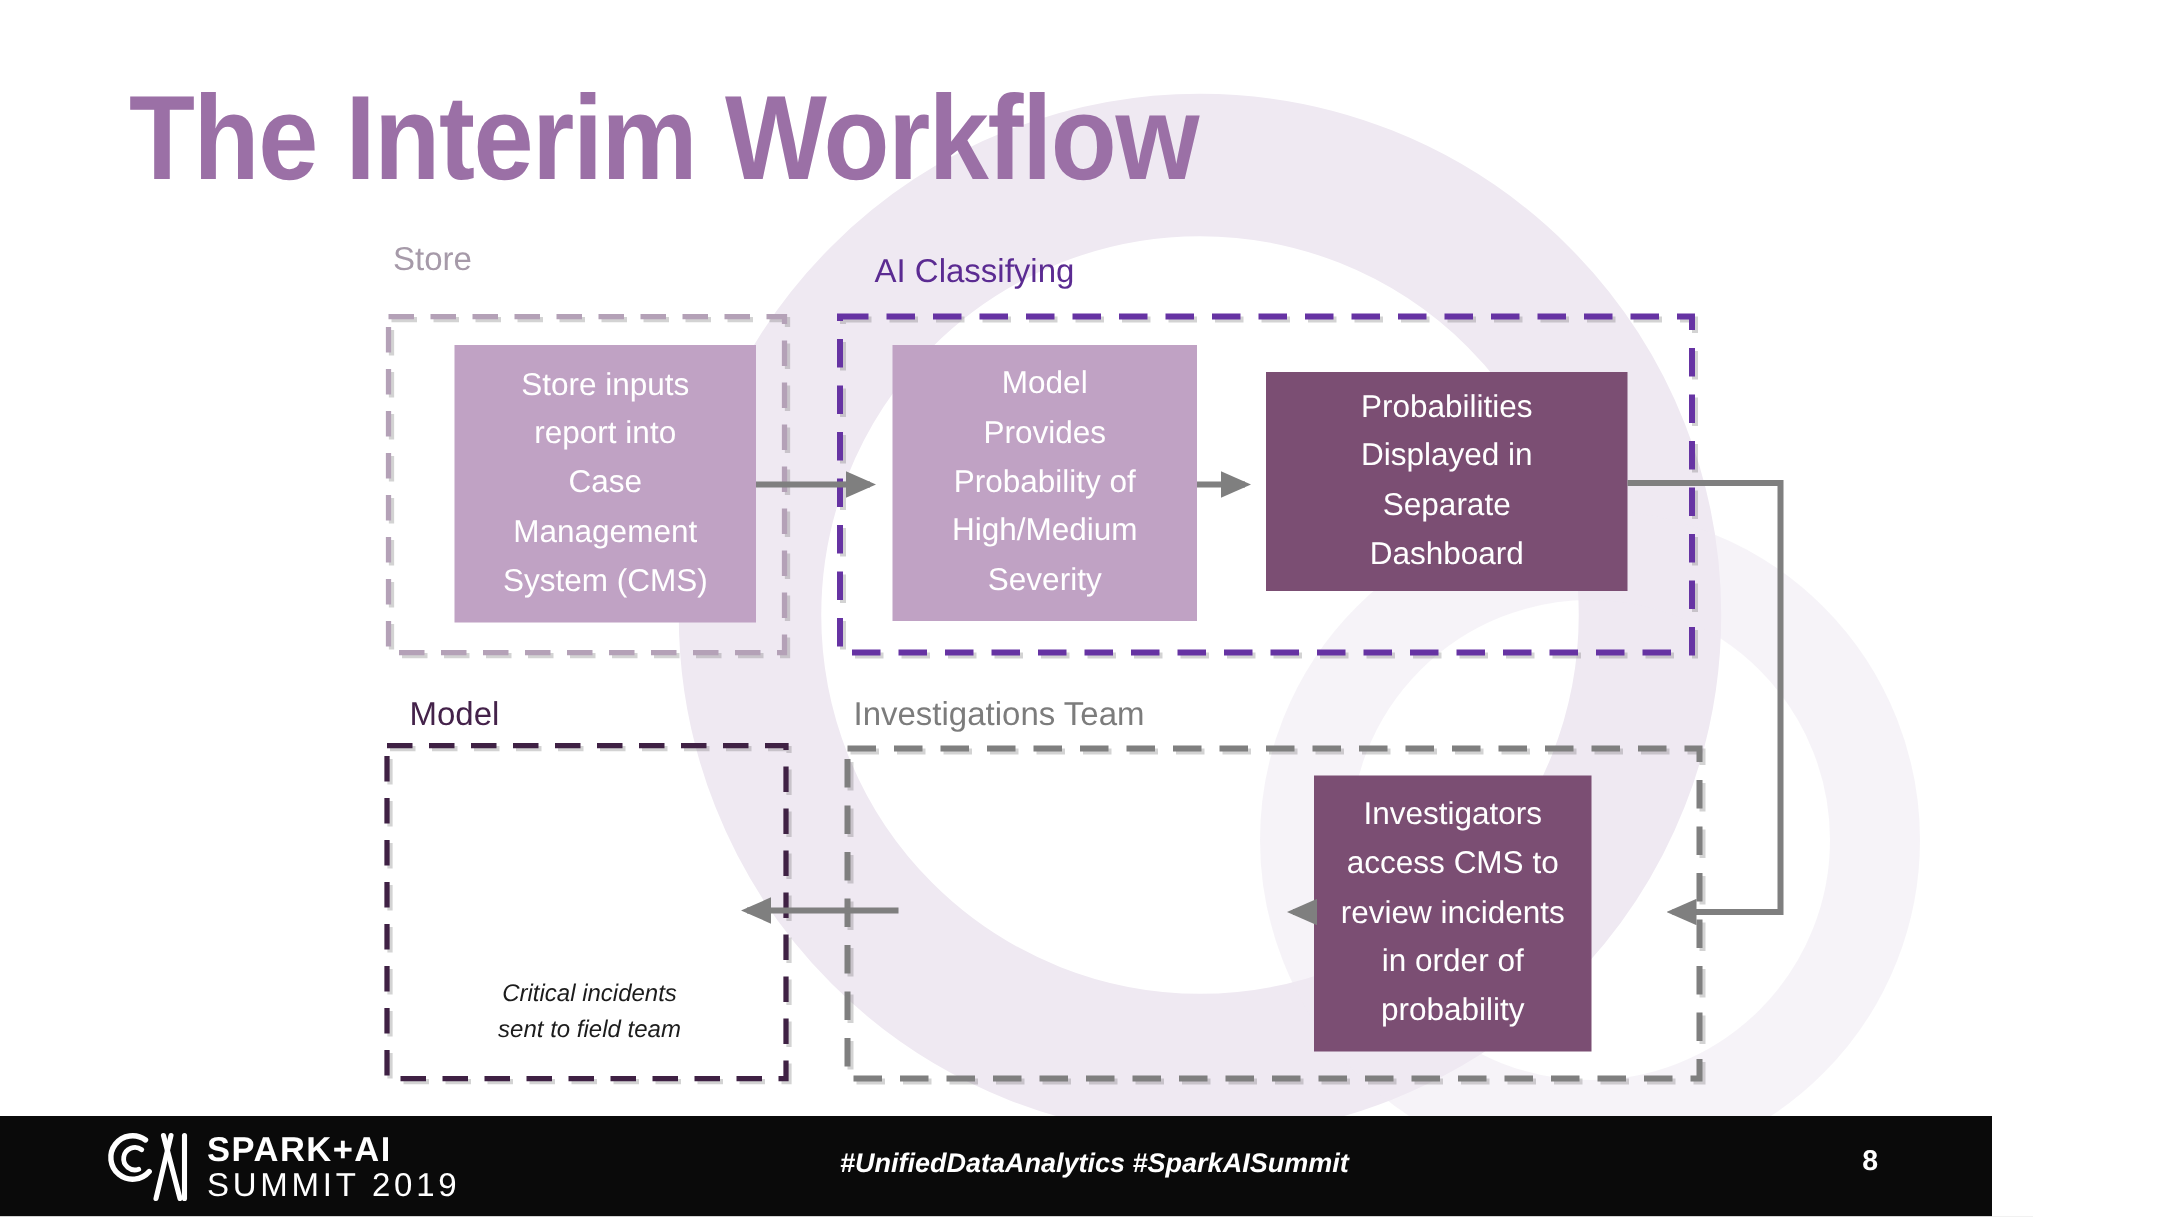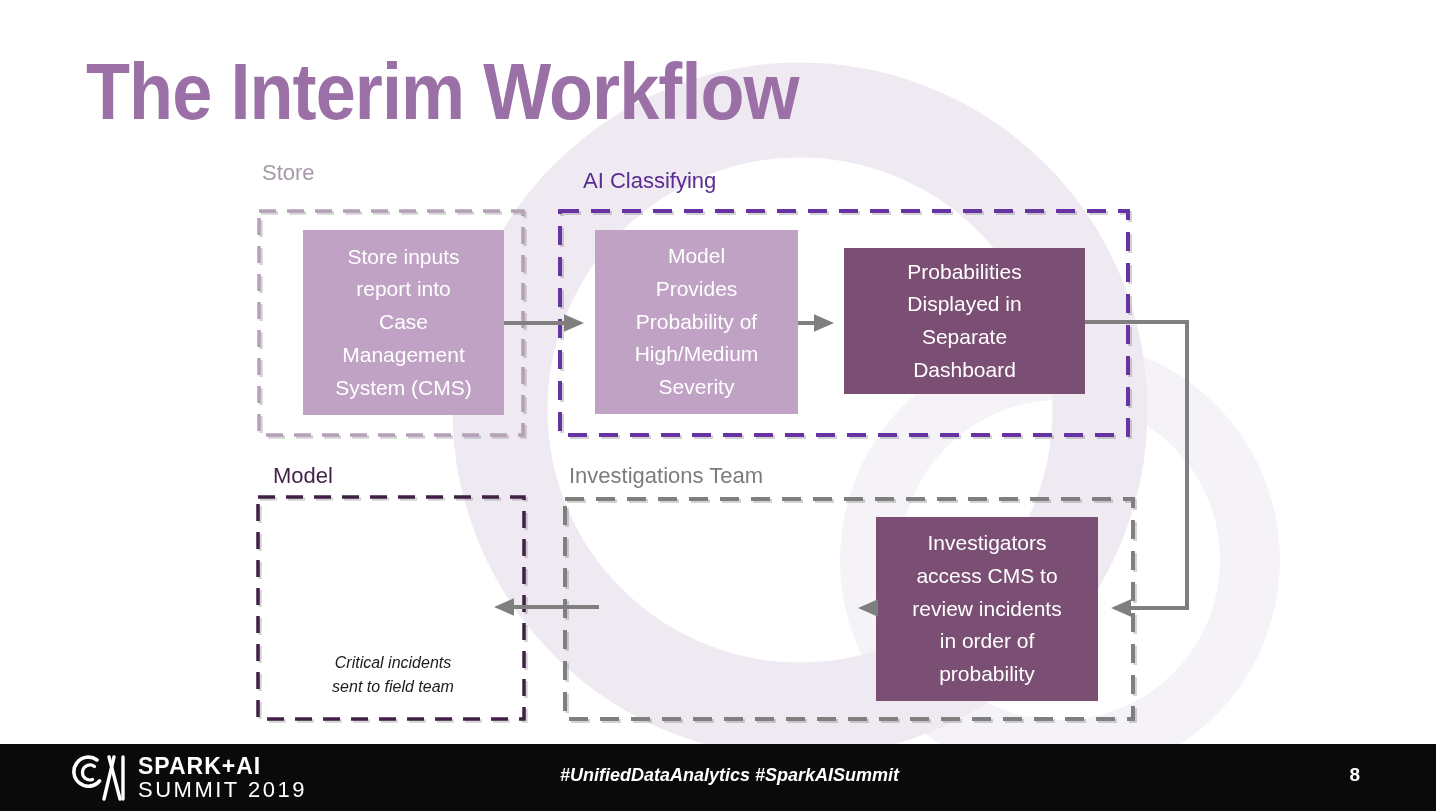--- a/index.html
+++ b/index.html
@@ -71,21 +71,21 @@
   .arrows {
     position: absolute;
     left: 0; top: 0;
     pointer-events: none;
   }
 
   .footer {
     position: absolute;
     left: 0;
     top: 744px;
-    width: 1436px;
+    width: 1328px;
     height: 67px;
     background: #0a0a0a;
     color: #ffffff;
   }
   .logo {
     position: absolute;
     left: 68px;
     top: 8px;
     display: flex;
     align-items: center;
@@ -166,21 +166,21 @@
   <div class="node" style="left:844px; top:248px; width:241px; height:146px; background:#7b4e73">Probabilities
 Displayed in
 Separate
 Dashboard</div>
 
 
   <div class="field-note" style="left:293px; top:651px; width:200px">Critical incidents
 sent to field team</div>
 
 
-  <div class="node" style="left:876px; top:517px; width:222px; height:184px; background:#7b4e73">Investigators
+  <div class="node" style="left:876px; top:517px; width:185px; height:184px; background:#7b4e73">Investigators
 access CMS to
 review incidents
 in order of
 probability</div>
 
   <svg class="arrows" width="1440" height="811">
     <defs>
       <marker id="ah" markerWidth="5" markerHeight="4.4" refX="4" refY="2.2" orient="auto" markerUnits="strokeWidth">
         <path d="M0,0 L5,2.2 L0,4.4 Z" fill="#7f7f7f"></path>
       </marker>

